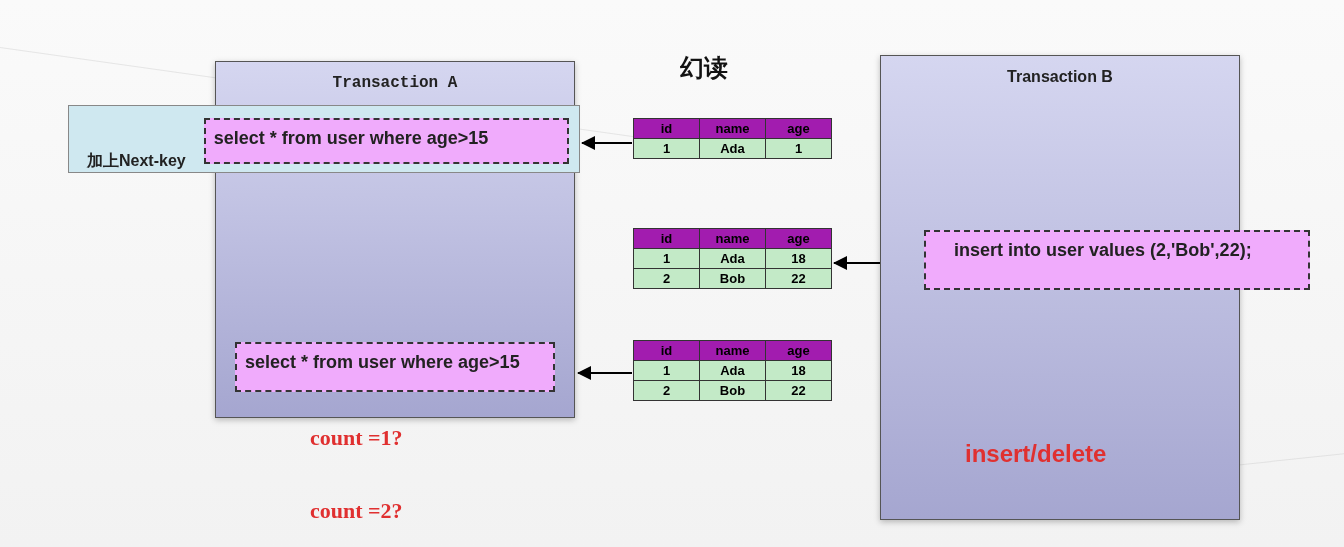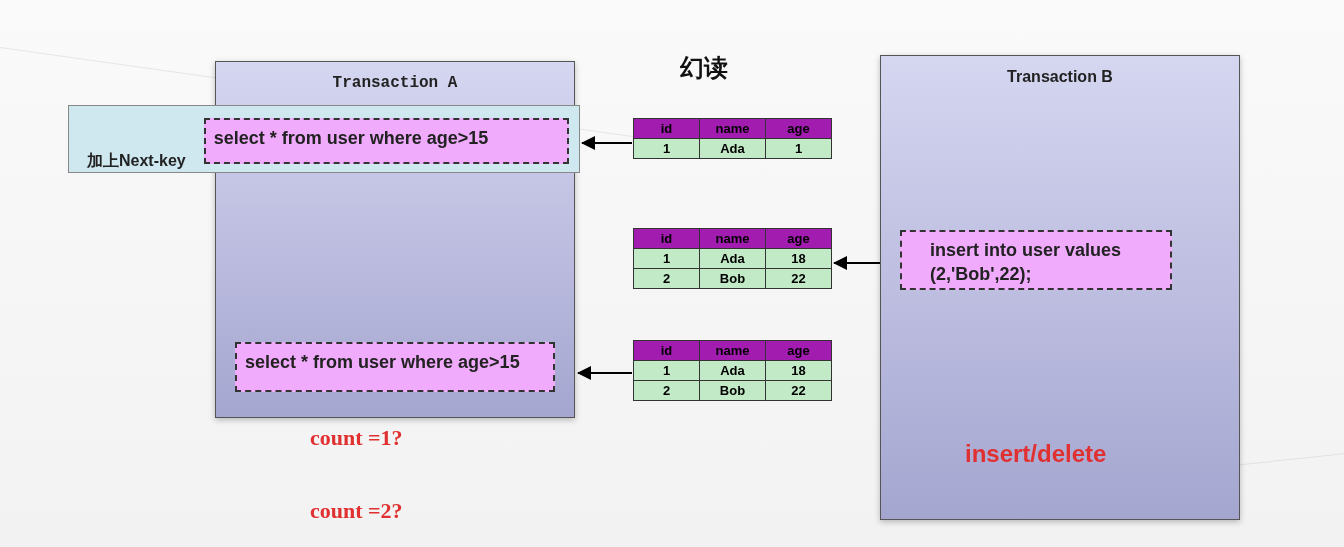--- a/index.html
+++ b/index.html
@@ -129,21 +129,21 @@
 
 <div class="sql-box" style="position:absolute; left:235px; top:342px; width:320px; height:50px;">select * from user where age&gt;15</div>
 
 <div class="count-text" style="left:310px; top:425px;">count =1?</div>
 <div class="count-text" style="left:310px; top:460px;margin-top:38px;">count =2?</div>
 
 <div class="txn-box" style="left:880px; top:55px; width:360px; height:465px;">
   <div class="txn-title">Transaction B</div>
 </div>
 
-<div class="sql-box" style="position:absolute; left:900px; top:230px; width:272px; height:60px;padding-left:28px;">insert into user values (2,'Bob',22);</div>
+<div class="sql-box" style="position:absolute; left:924px; top:230px; width:386px; height:60px;padding-left:28px;">insert into user values (2,'Bob',22);</div>
 
 <div class="insdel-text" style="left:965px; top:440px;">insert/delete</div>
 
 <table class="data-table" style="left:633px; top:118px;">
   <thead>
       <tr>
     <th>id</th>
     <th>name</th>
     <th>age</th>
   </tr>

